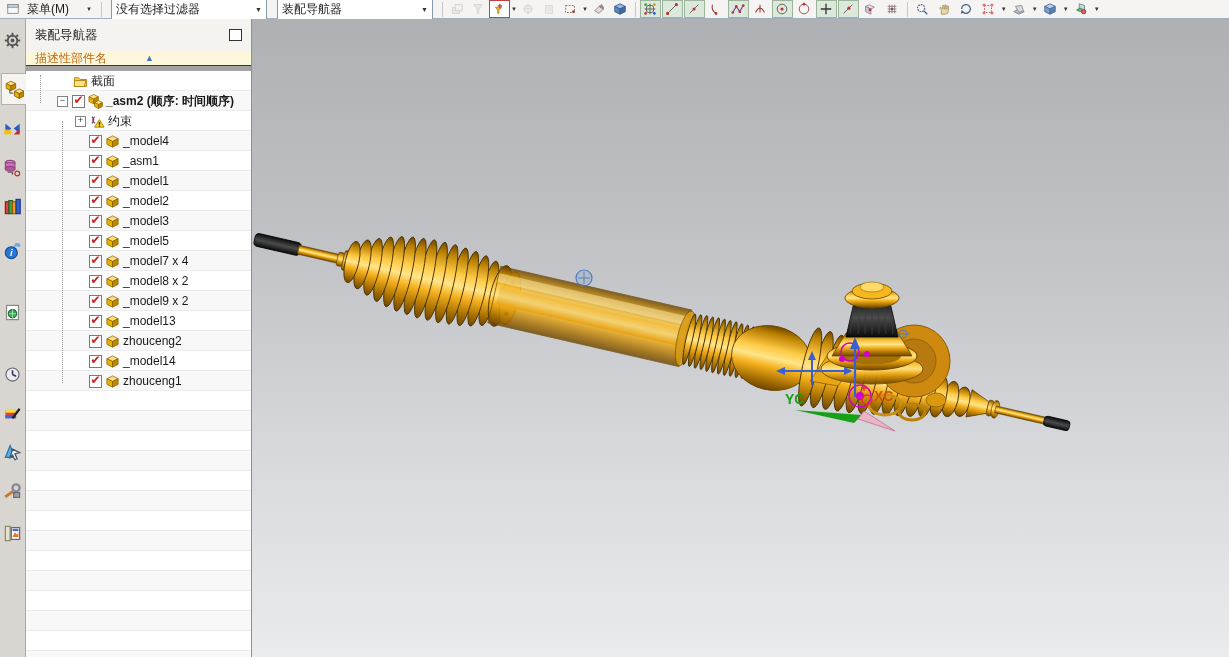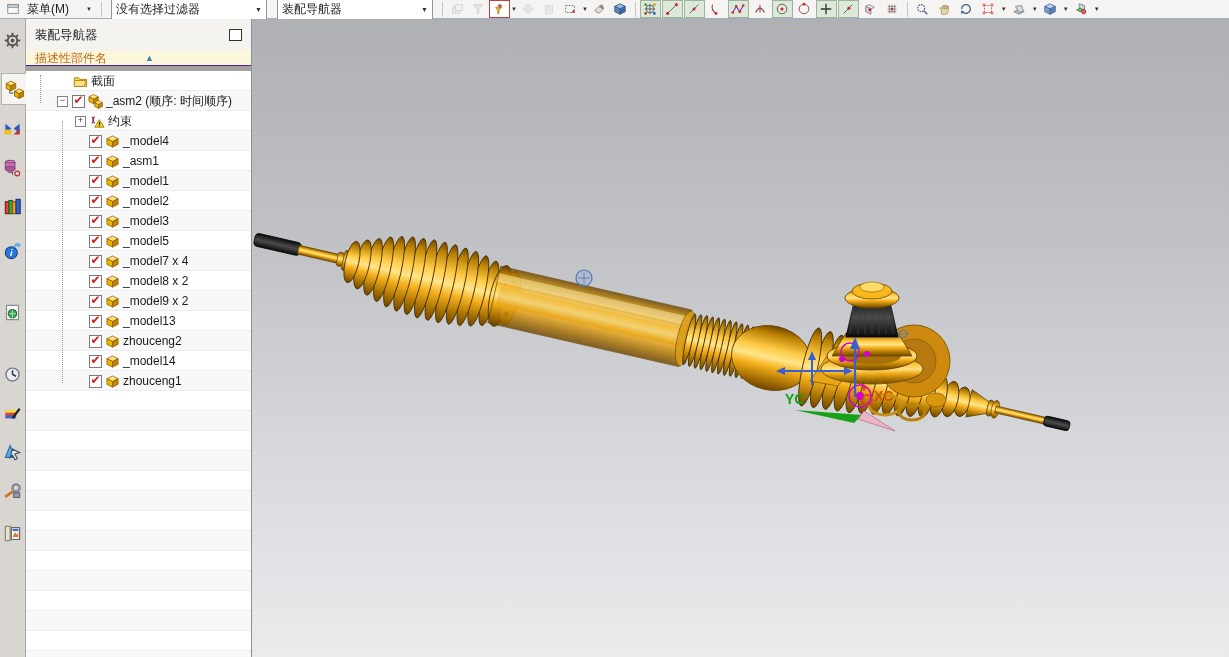--- a/index.html
+++ b/index.html
@@ -33,21 +33,21 @@
     display:flex;align-items:center;padding:0 9px;color:#222;font-size:12.5px;}
   #float-btn{margin-left:auto;width:11px;height:10px;border:1.5px solid #333;background:#fff;}
   #nav-header{position:absolute;top:32px;left:0;right:0;height:15px;background:#fcf6da;
     border-bottom:1px solid #4c1d95;color:#c06a14;display:flex;align-items:center;
     padding-left:9px;box-sizing:border-box;}
   #sort-arrow{margin-left:38px;color:#3a7bbf;font-size:9px;}
   #tree{position:absolute;top:52px;left:0;right:0;bottom:0;overflow:hidden;
     background:repeating-linear-gradient(to bottom,#ffffff 0 19px,#ececec 19px 20px,#f8f8f8 20px 39px,#ececec 39px 40px);}
   .row{position:absolute;left:7px;right:0;height:20px;display:flex;align-items:center;color:#1a1a1a;padding-left:16px;}
   .row .lbl{margin-left:3px;white-space:nowrap;}
-  .row.bold .lbl{font-weight:normal;}
+  .row.bold .lbl{font-weight:bold;}
   .cb{width:13px;height:13px;background:#fff;border:1px solid #7a7a7a;box-sizing:border-box;
     display:flex;align-items:center;justify-content:center;margin-right:3px;flex:0 0 auto;}
   .ck{color:#cc1f1f;font-size:12px;font-weight:bold;line-height:1;margin-top:-2px;}
   .exp{width:9px;height:9px;border:1px solid #848484;background:#fff;font-size:9px;line-height:7px;
     text-align:center;color:#333;margin-right:4px;flex:0 0 auto;box-sizing:content-box;}
   .t-ico{flex:0 0 auto;display:flex;}
   .t-ico svg{width:15px;height:15px;display:block;}
   .guide{position:absolute;border-left:1px dotted #9a9a9a;width:0;}
   
   #viewport{position:absolute;top:19px;left:252px;right:0;bottom:0;

